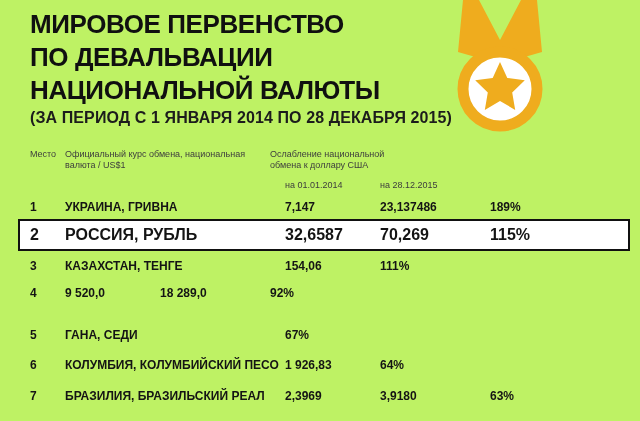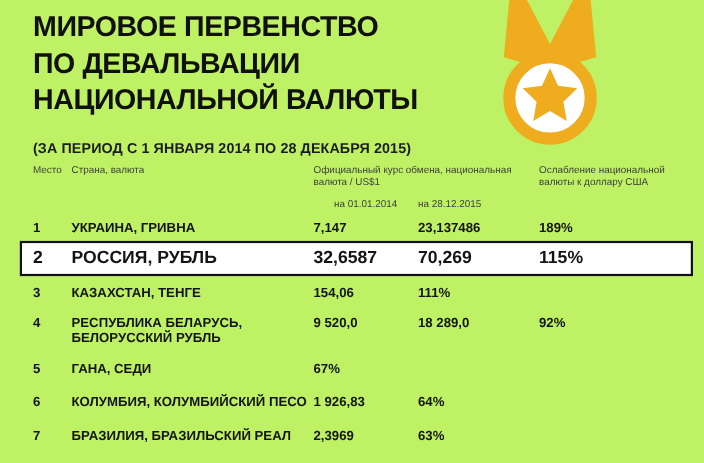--- a/index.html
+++ b/index.html
@@ -1,31 +1,31 @@
 <!DOCTYPE html>
 <html><head>
 <meta charset="utf-8">
 <style>
   html,body{margin:0;padding:0;background:#fff;}
   .page{position:relative;width:640px;height:421px;background:#bef264;overflow:hidden;
         font-family:Liberation Sans, sans-serif;color:#141414;}
   .title{position:absolute;left:30px;top:8px;font-size:26px;font-weight:bold;line-height:33px;
          letter-spacing:-0.4px;white-space:pre-line;color:#101010;}
-  .subtitle{position:absolute;left:30px;top:127px;font-size:13px;font-weight:bold;
+  .subtitle{position:absolute;left:30px;top:109px;font-size:16px;font-weight:bold;
             letter-spacing:0.1px;color:#1c1c1c;}
   .medal{position:absolute;left:457px;top:0;width:86px;height:134px;}
   
   .thead{position:absolute;left:0;top:149px;width:640px;display:flex;align-items:flex-start;
          font-size:9px;line-height:11px;color:#3d3d3d;}
   .h-place{margin-left:30px;width:35px;}
   .h-country{width:220px;}
   .h-rate{width:205px;padding-right:20px;box-sizing:border-box;}
   .h-change{width:125px;}
   .subhead{position:absolute;left:285px;top:180px;display:flex;font-size:9px;color:#3d3d3d;}
-  .sh-1{width:95px;text-align:center;}
+  .sh-1{width:95px;}
   
   .row{position:absolute;left:0;width:640px;display:flex;align-items:flex-start;
        font-weight:bold;font-size:12px;line-height:14px;color:#141414;}
   .row .c-place{margin-left:30px;width:35px;}
   .row .c-country{width:220px;}
   .row .c-r14{width:95px;}
   .row .c-r15{width:110px;}
   .row .c-change{flex:1;}
   .r1{top:200px}.r3{top:259px}.r4{top:286px}.r5{top:328px}.r6{top:358px}.r7{top:389px}
   .row-hl{top:219px;left:18px;width:612px;height:32px;border:2px solid #111;box-sizing:border-box;
@@ -43,23 +43,22 @@
   <div class="subtitle">(ЗА ПЕРИОД С 1 ЯНВАРЯ 2014 ПО 28 ДЕКАБРЯ 2015)</div>
 
   <svg class="medal" viewBox="0 0 86 134" aria-hidden="true">
     <path d="M6,0 L22,0 L43,40 L64,0 L80,0 L85,52 L43,64 L1,52 Z" fill="#EFAC1E"></path>
     <circle cx="43" cy="89" r="37" fill="#ffffff" stroke-width="11" stroke="#EFAC1E"></circle>
     <polygon points="43,62 50.3,77.9 67.8,80.3 55.2,92.5 58.2,109.9 43,101 27.8,109.9 30.8,92.5 18.2,80.3 35.7,77.9" fill="#EFAC1E"></polygon>
   </svg>
 
   <div class="thead">
     <div class="h-place">Место</div>
-    <div class="h-country">Страна, валюта</div>
     <div class="h-rate">Официальный курс обмена, национальная валюта / US$1</div>
-    <div class="h-change">Ослабление национальной валюты к доллару США</div>
+    <div class="h-change">Ослабление национальной обмена к доллару США</div>
   </div>
 
   <div class="subhead">
     <div class="sh-1">на 01.01.2014</div>
     <div class="sh-2">на 28.12.2015</div>
   </div>
 
   <div class="row r1">
     <div class="c-place">1</div>
     <div class="c-country">УКРАИНА, ГРИВНА</div>
@@ -78,21 +77,20 @@
 
   <div class="row r3">
     <div class="c-place">3</div>
     <div class="c-country">КАЗАХСТАН, ТЕНГЕ</div>
     <div class="c-r14">154,06</div>
     <div class="c-change">111%</div>
   </div>
 
   <div class="row r4">
     <div class="c-place">4</div>
-    <div class="c-country">РЕСПУБЛИКА БЕЛАРУСЬ, БЕЛОРУССКИЙ РУБЛЬ</div>
     <div class="c-r14">9 520,0</div>
     <div class="c-r15">18 289,0</div>
     <div class="c-change">92%</div>
   </div>
 
   <div class="row r5">
     <div class="c-place">5</div>
     <div class="c-country">ГАНА, СЕДИ</div>
     <div class="c-change">67%</div>
   </div>
@@ -101,16 +99,17 @@
     <div class="c-place">6</div>
     <div class="c-country">КОЛУМБИЯ, КОЛУМБИЙСКИЙ ПЕСО</div>
     <div class="c-r14">1 926,83</div>
     <div class="c-change">64%</div>
   </div>
 
   <div class="row r7">
     <div class="c-place">7</div>
     <div class="c-country">БРАЗИЛИЯ, БРАЗИЛЬСКИЙ РЕАЛ</div>
     <div class="c-r14">2,3969</div>
+    <div class="c-r15">3,9180</div>
     <div class="c-change">63%</div>
   </div>
 
 </div>
 
 </body></html>

